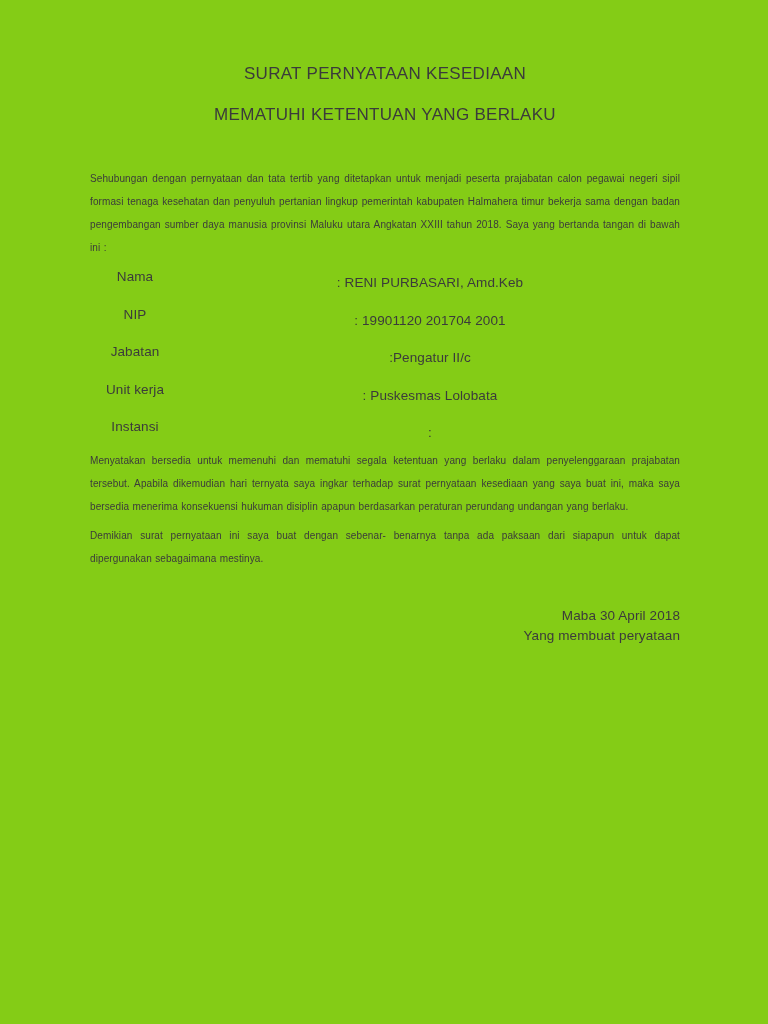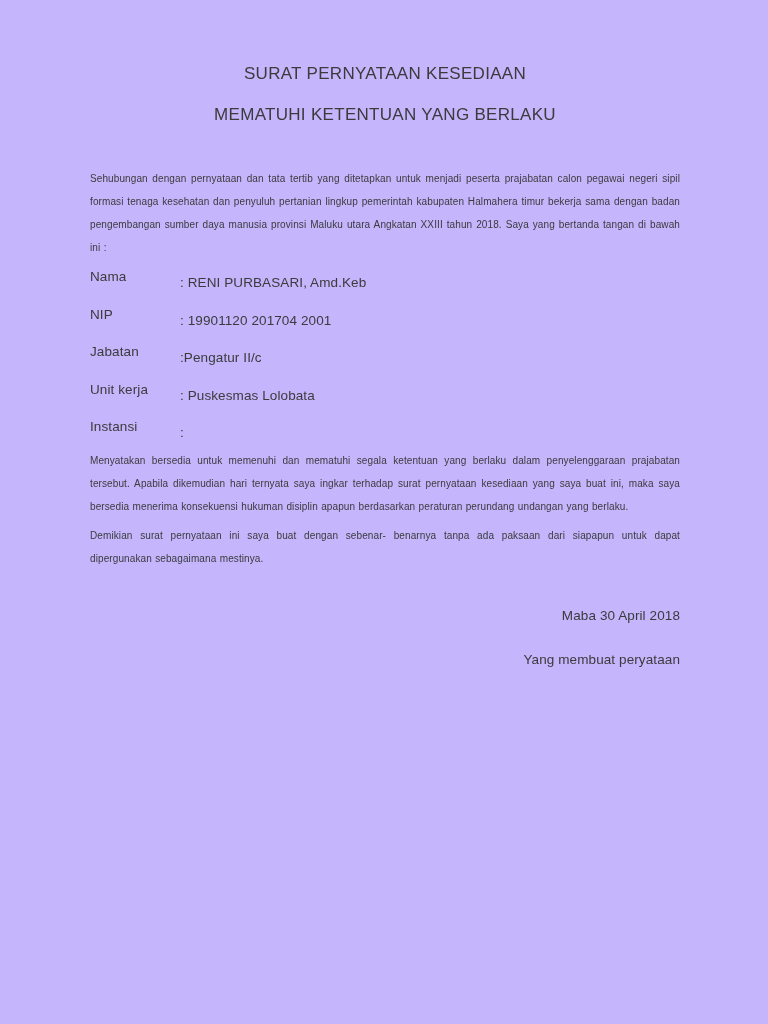--- a/index.html
+++ b/index.html
@@ -5,21 +5,21 @@
   html, body {
     margin: 0;
     padding: 0;
     background: #ffffff;
   }
   .page {
     position: relative;
     width: 768px;
     height: 1024px;
     margin: 0 auto;
-    background: #c4b5fd;
+    background: #84cc16;
     box-sizing: border-box;
     padding: 64px 88px 40px 90px;
     font-family: "Liberation Sans", "DejaVu Sans", sans-serif;
     color: #3b3b3b;
     overflow: hidden;
   }
   .doc-title {
     margin: 0;
     font-size: 17px;
     line-height: 20px;
@@ -43,20 +43,21 @@
   .para.closing   { margin-top: 6px; }
   .fields {
     margin-top: 8px;
   }
   .field-row {
     display: flex;
     font-size: 13.5px;
     line-height: 20px;
     margin-bottom: 11.5px;
     letter-spacing: 0.1px;
+    text-align: center;
   }
   .field-row:last-child { margin-bottom: 0; }
   .field-label {
     width: 90px;
     flex: 0 0 90px;
   }
   .field-value {
     flex: 1 1 auto;
     white-space: pre;
     margin-top: 6px;
@@ -67,21 +68,21 @@
     font-size: 13.5px;
     letter-spacing: 0.1px;
     text-align: right;
   }
   .signature .sig-line1 {
     line-height: 20px;
     padding-left: 5px;
   }
   .signature .sig-line2 {
     line-height: 20px;
-    margin-top: 24px;
+    margin-top: 0;
   }
 </style>
 </head>
 <body>
 
 <div class="page">
 
   <h1 class="doc-title">SURAT PERNYATAAN KESEDIAAN</h1>
 
   <h1 class="doc-title second">MEMATUHI KETENTUAN YANG BERLAKU</h1>

